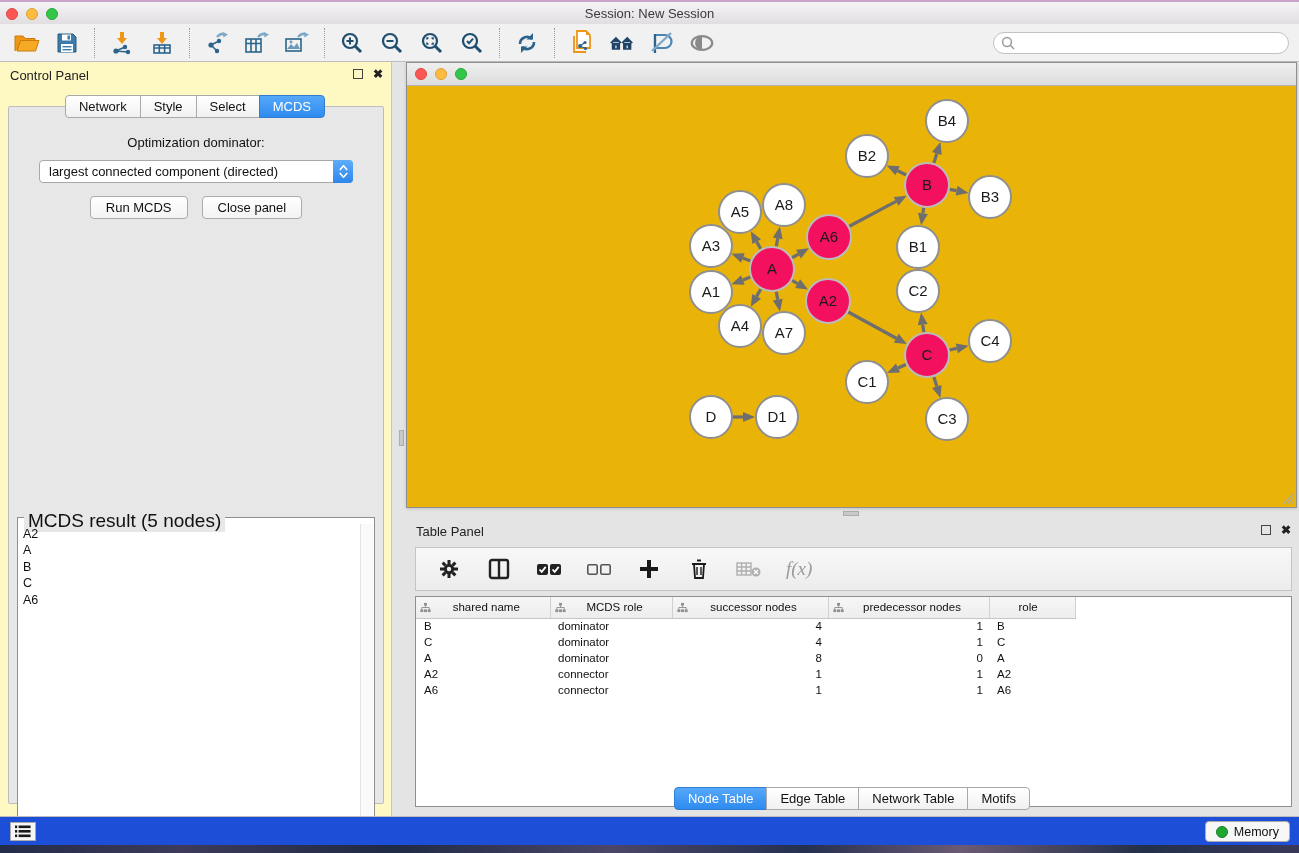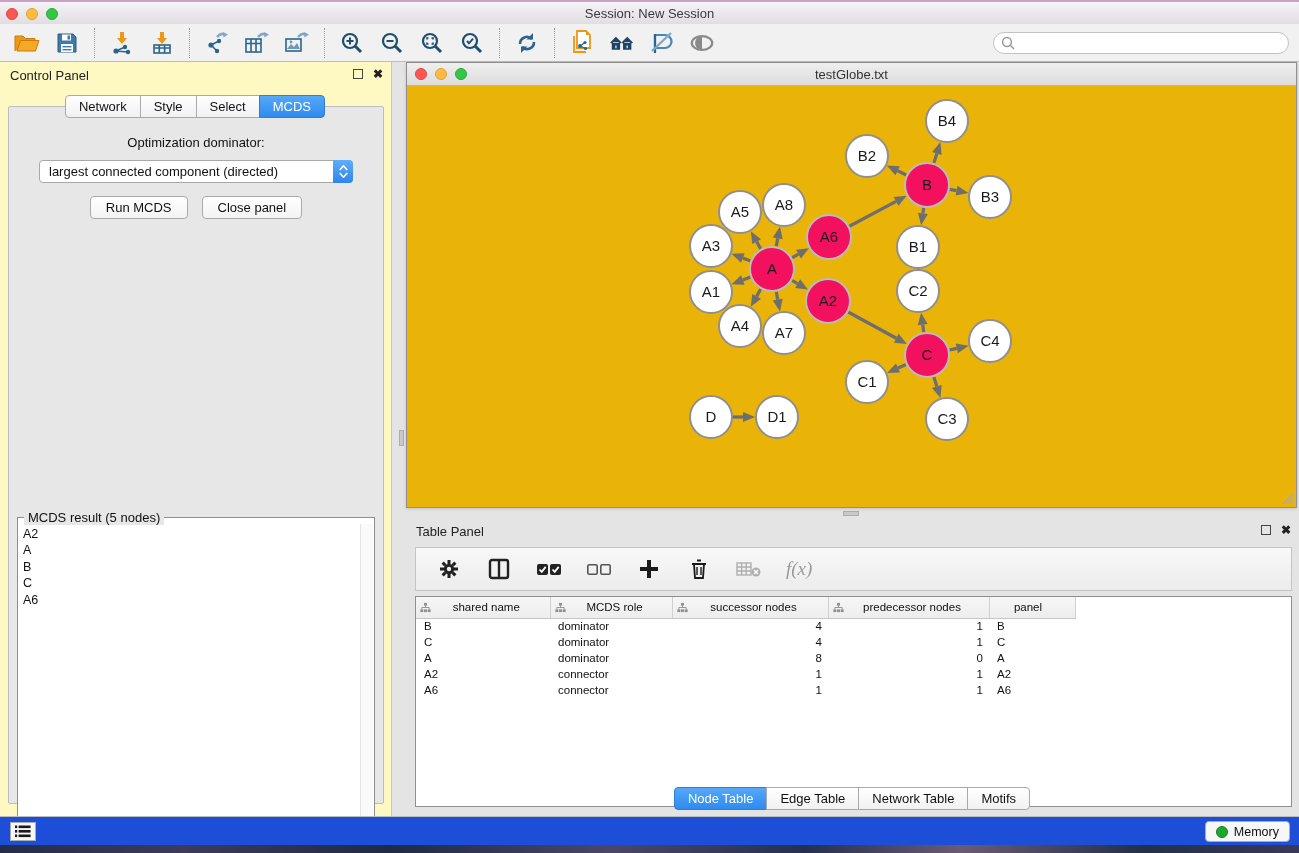--- a/index.html
+++ b/index.html
@@ -58,21 +58,21 @@
     display:flex; flex-direction:column; align-items:center; justify-content:center; gap:1px; }
   .stepper svg { display:block; }
   .btnrow { display:flex; justify-content:center; gap:14px; margin-top:13px; }
   .macbtn { background:linear-gradient(#FFFFFF,#F3F3F3); border:1px solid #ABABAB;
     border-radius:4px; font-size:13px; color:#111; padding:3px 15px;
     font-family:"Liberation Sans",sans-serif; cursor:default; }
 
   .fieldset { position:absolute; left:8px; top:410px; width:358px; height:342px;
     border:1px solid #8F8F8F; background:#fff; }
   .fieldset .legend { position:absolute; left:6px; top:-8px; background:#E7E7E7;
-    padding:0 4px; font-size:13px; color:#111; }
+    padding:0 4px; font-size:19px; color:#111; }
   .result-list { position:absolute; left:1px; top:6px; right:15px; bottom:1px;
     font-size:12.5px; color:#111; padding:2px 0 0 4px; line-height:16.4px; overflow:hidden; }
   .vtrack { position:absolute; right:1px; top:6px; width:13px; bottom:1px;
     background:#FAFAFA; border-left:1px solid #E3E3E3; }
 
   
   .netwin { position:absolute; left:406px; top:62px; width:891px; height:446px;
     border:1px solid #8F8F8F; background:#fff; box-shadow:0 1px 3px rgba(0,0,0,.15); }
   .netwin .wtitle { height:23px; background:linear-gradient(#EFEFEF,#DCDCDC);
     border-bottom:1px solid #B3B3B3; position:relative; }
@@ -338,21 +338,20 @@
 <div class="split-v"></div>
 <div class="split-h"></div>
 
 <div class="netwin">
   <div class="wtitle">
     <div class="tl-dots">
       <div class="dot r"></div>
       <div class="dot y"></div>
       <div class="dot g"></div>
     </div>
-    <div class="title">testGlobe.txt</div>
   </div>
   <div class="netcontent">
     <svg width="889" height="421" viewBox="0 0 889 421">
         <defs>
           <marker id="arrow" markerUnits="userSpaceOnUse" markerWidth="14" markerHeight="12" refX="1" refY="6" orient="auto">
             <path d="M1,1 L13,6 L1,11 Z" fill="#6E6E6E"></path>
           </marker>
         </defs>
         <line x1="353.7407005957243" y1="162.94437293613393" x2="349.6441817280597" y2="155.64744870310636" stroke="#6E6E6E" stroke-width="3.2" marker-end="url(#arrow)"></line>
         <line x1="369.23863630615426" y1="160.3939397005106" x2="370.7341898082937" y2="152.41765435576696" stroke="#6E6E6E" stroke-width="3.2" marker-end="url(#arrow)"></line>
@@ -582,21 +581,21 @@
                   <rect x="4.4" y="1" width="3.2" height="3" fill="#8f8f8f"></rect>
                   <rect x="0.4" y="8" width="3.2" height="3" fill="#8f8f8f"></rect>
                   <rect x="4.4" y="8" width="3.2" height="3" fill="#8f8f8f"></rect>
                   <rect x="8.4" y="8" width="3.2" height="3" fill="#8f8f8f"></rect>
                 </svg>
                 <span>predecessor nodes</span>
               </div>
             </th>
             <th>
               <div class="hwrap">
-                <span>panel</span>
+                <span>role</span>
               </div>
             </th>
             <th style="background: rgb(255, 255, 255); border: none;"></th>
           </tr>
         </thead>
       <tbody>
           <tr>
             <td class="">B</td>
             <td class="">dominator</td>
             <td class="ar">4</td>

